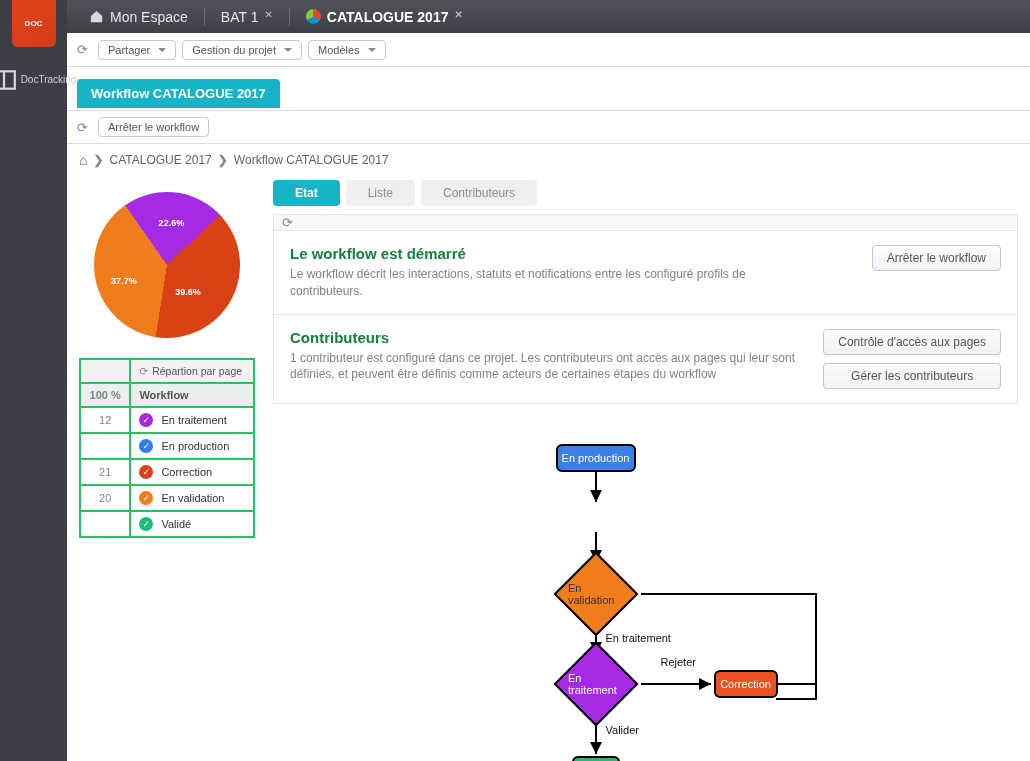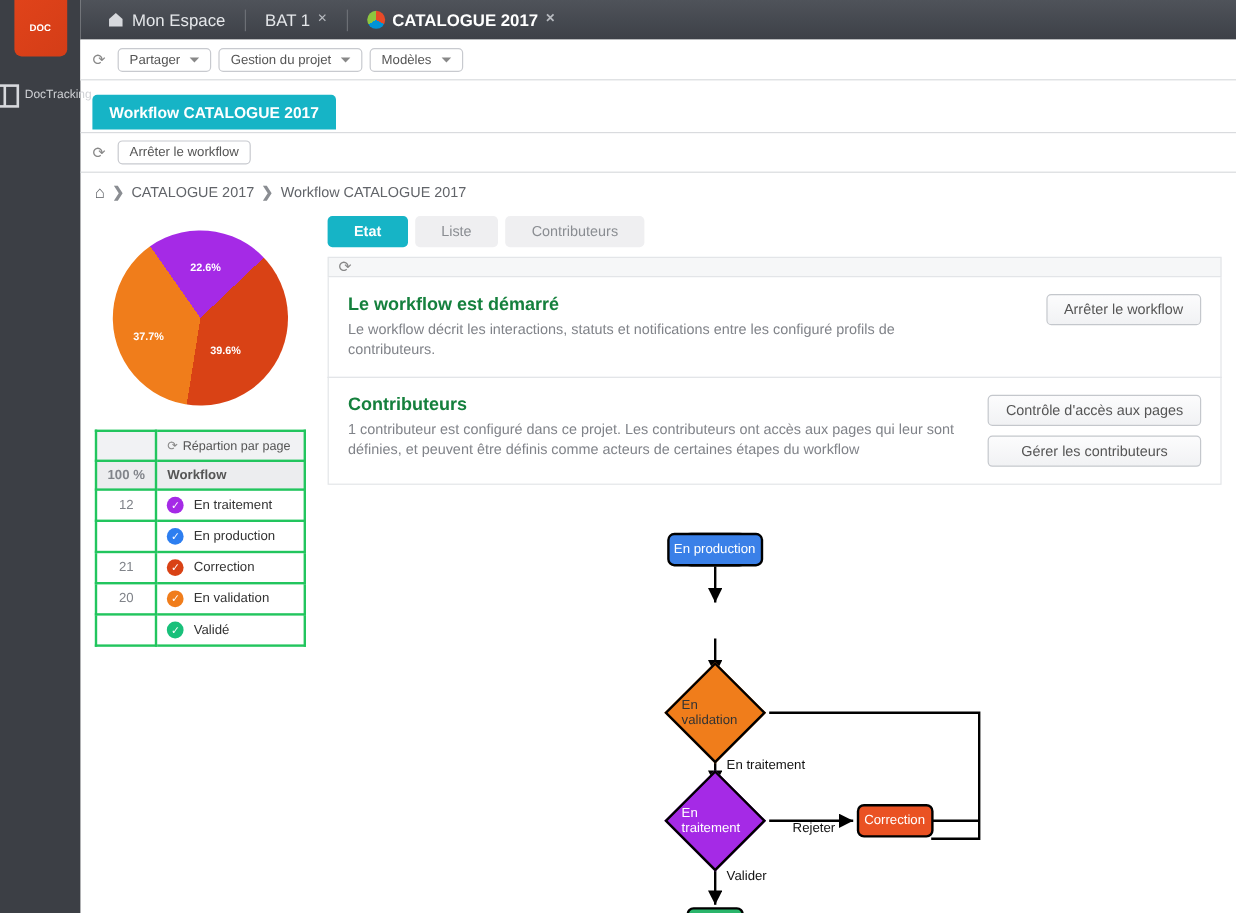--- a/index.html
+++ b/index.html
@@ -299,21 +299,21 @@
             <div class="node rect" style="left:140px; top:60; width:80px; height:28px; background:#3a80e8; color:#fff;">
                 <span>En production</span>
               </div>
             <div class="node diamond" style="left:150px; top:120px; width:60px; height:60px; background:#f07d1b;">
                 <span>En validation</span>
               </div>
             <span class="flow-label" style="left:190px; top:188px;">En traitement</span>
             <div class="node diamond" style="left:150px; top:210px; width:60px; height:60px; background:#a52ae6; color:#fff;">
                 <span>En traitement</span>
               </div>
-            <span class="flow-label" style="left:245px; top:240px;">Rejeter</span>
+            <span class="flow-label" style="left:245px; top:212px;">Rejeter</span>
             <div class="node rect" style="left:298px; top:226px; width:64px; height:28px; background:#ea5223; color:#fff;">
                 <span>Correction</span>
               </div>
             <span class="flow-label" style="left:190px; top:280px;">Valider</span>
             <div class="node rect" style="left:156px; top:312px; width:48px; height:28px; background:#2ab56b; color:#fff;"></div>
           </div>
         </div>
 
       </div>
     </div>

